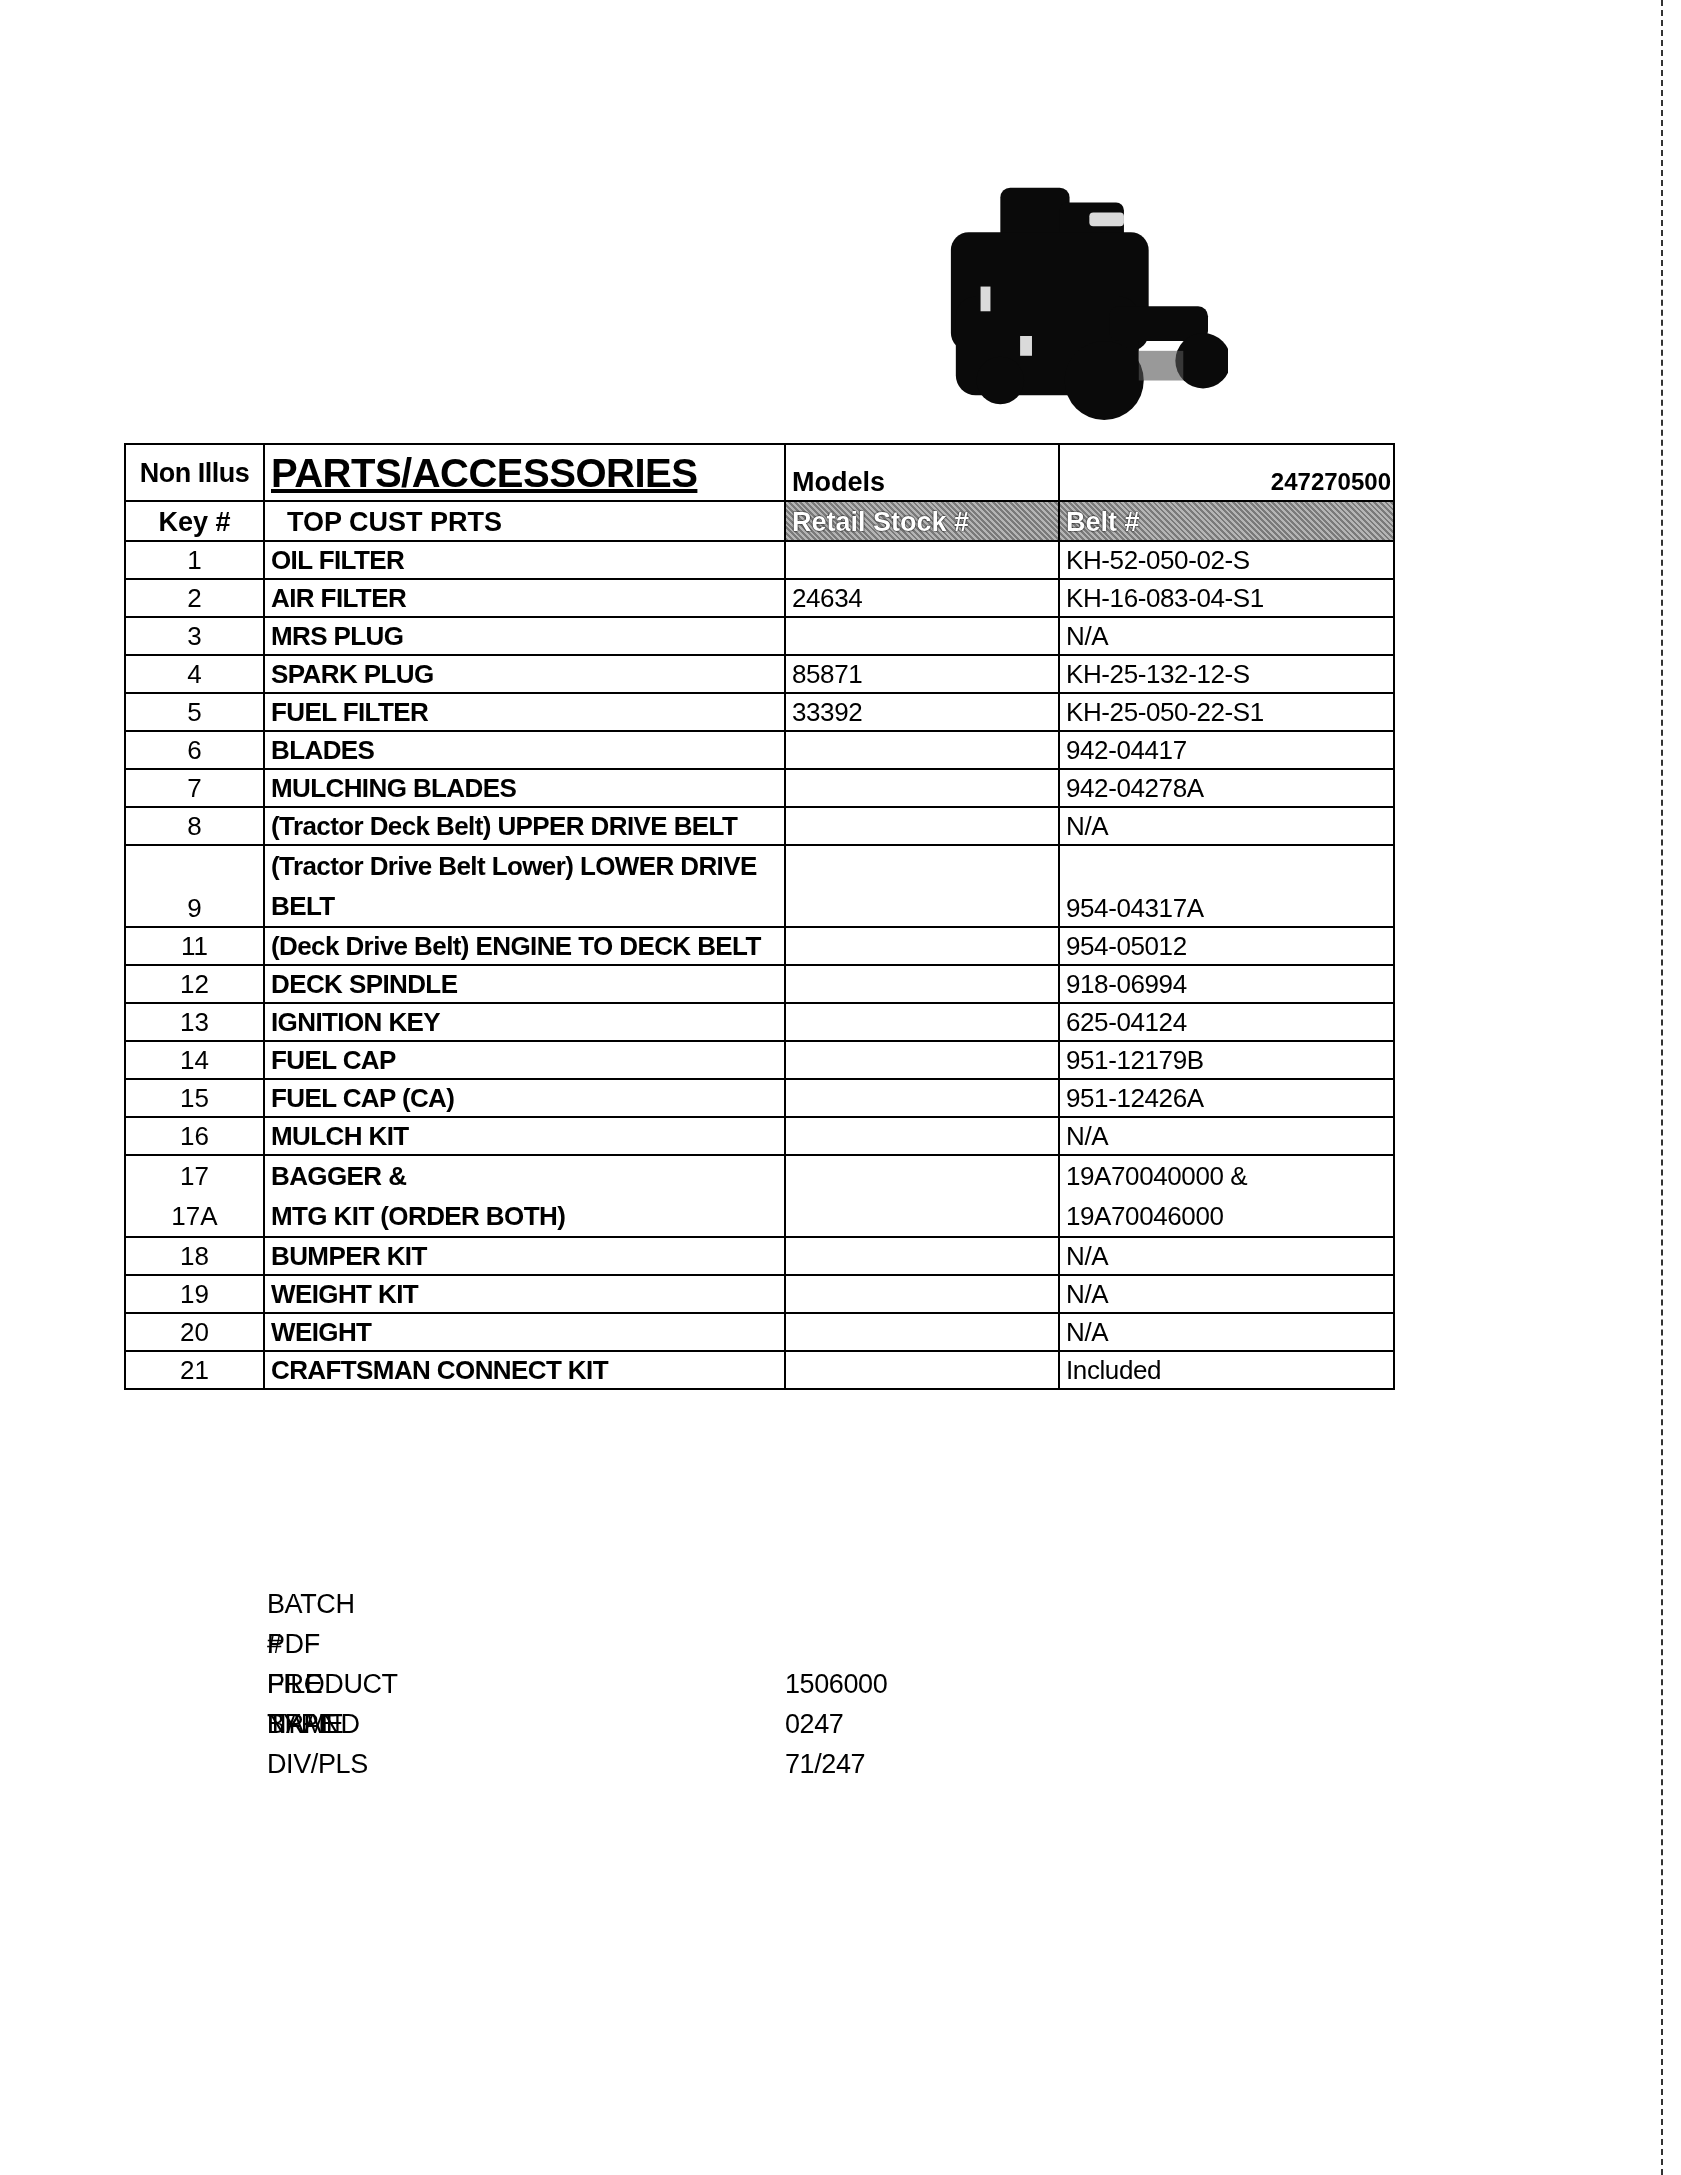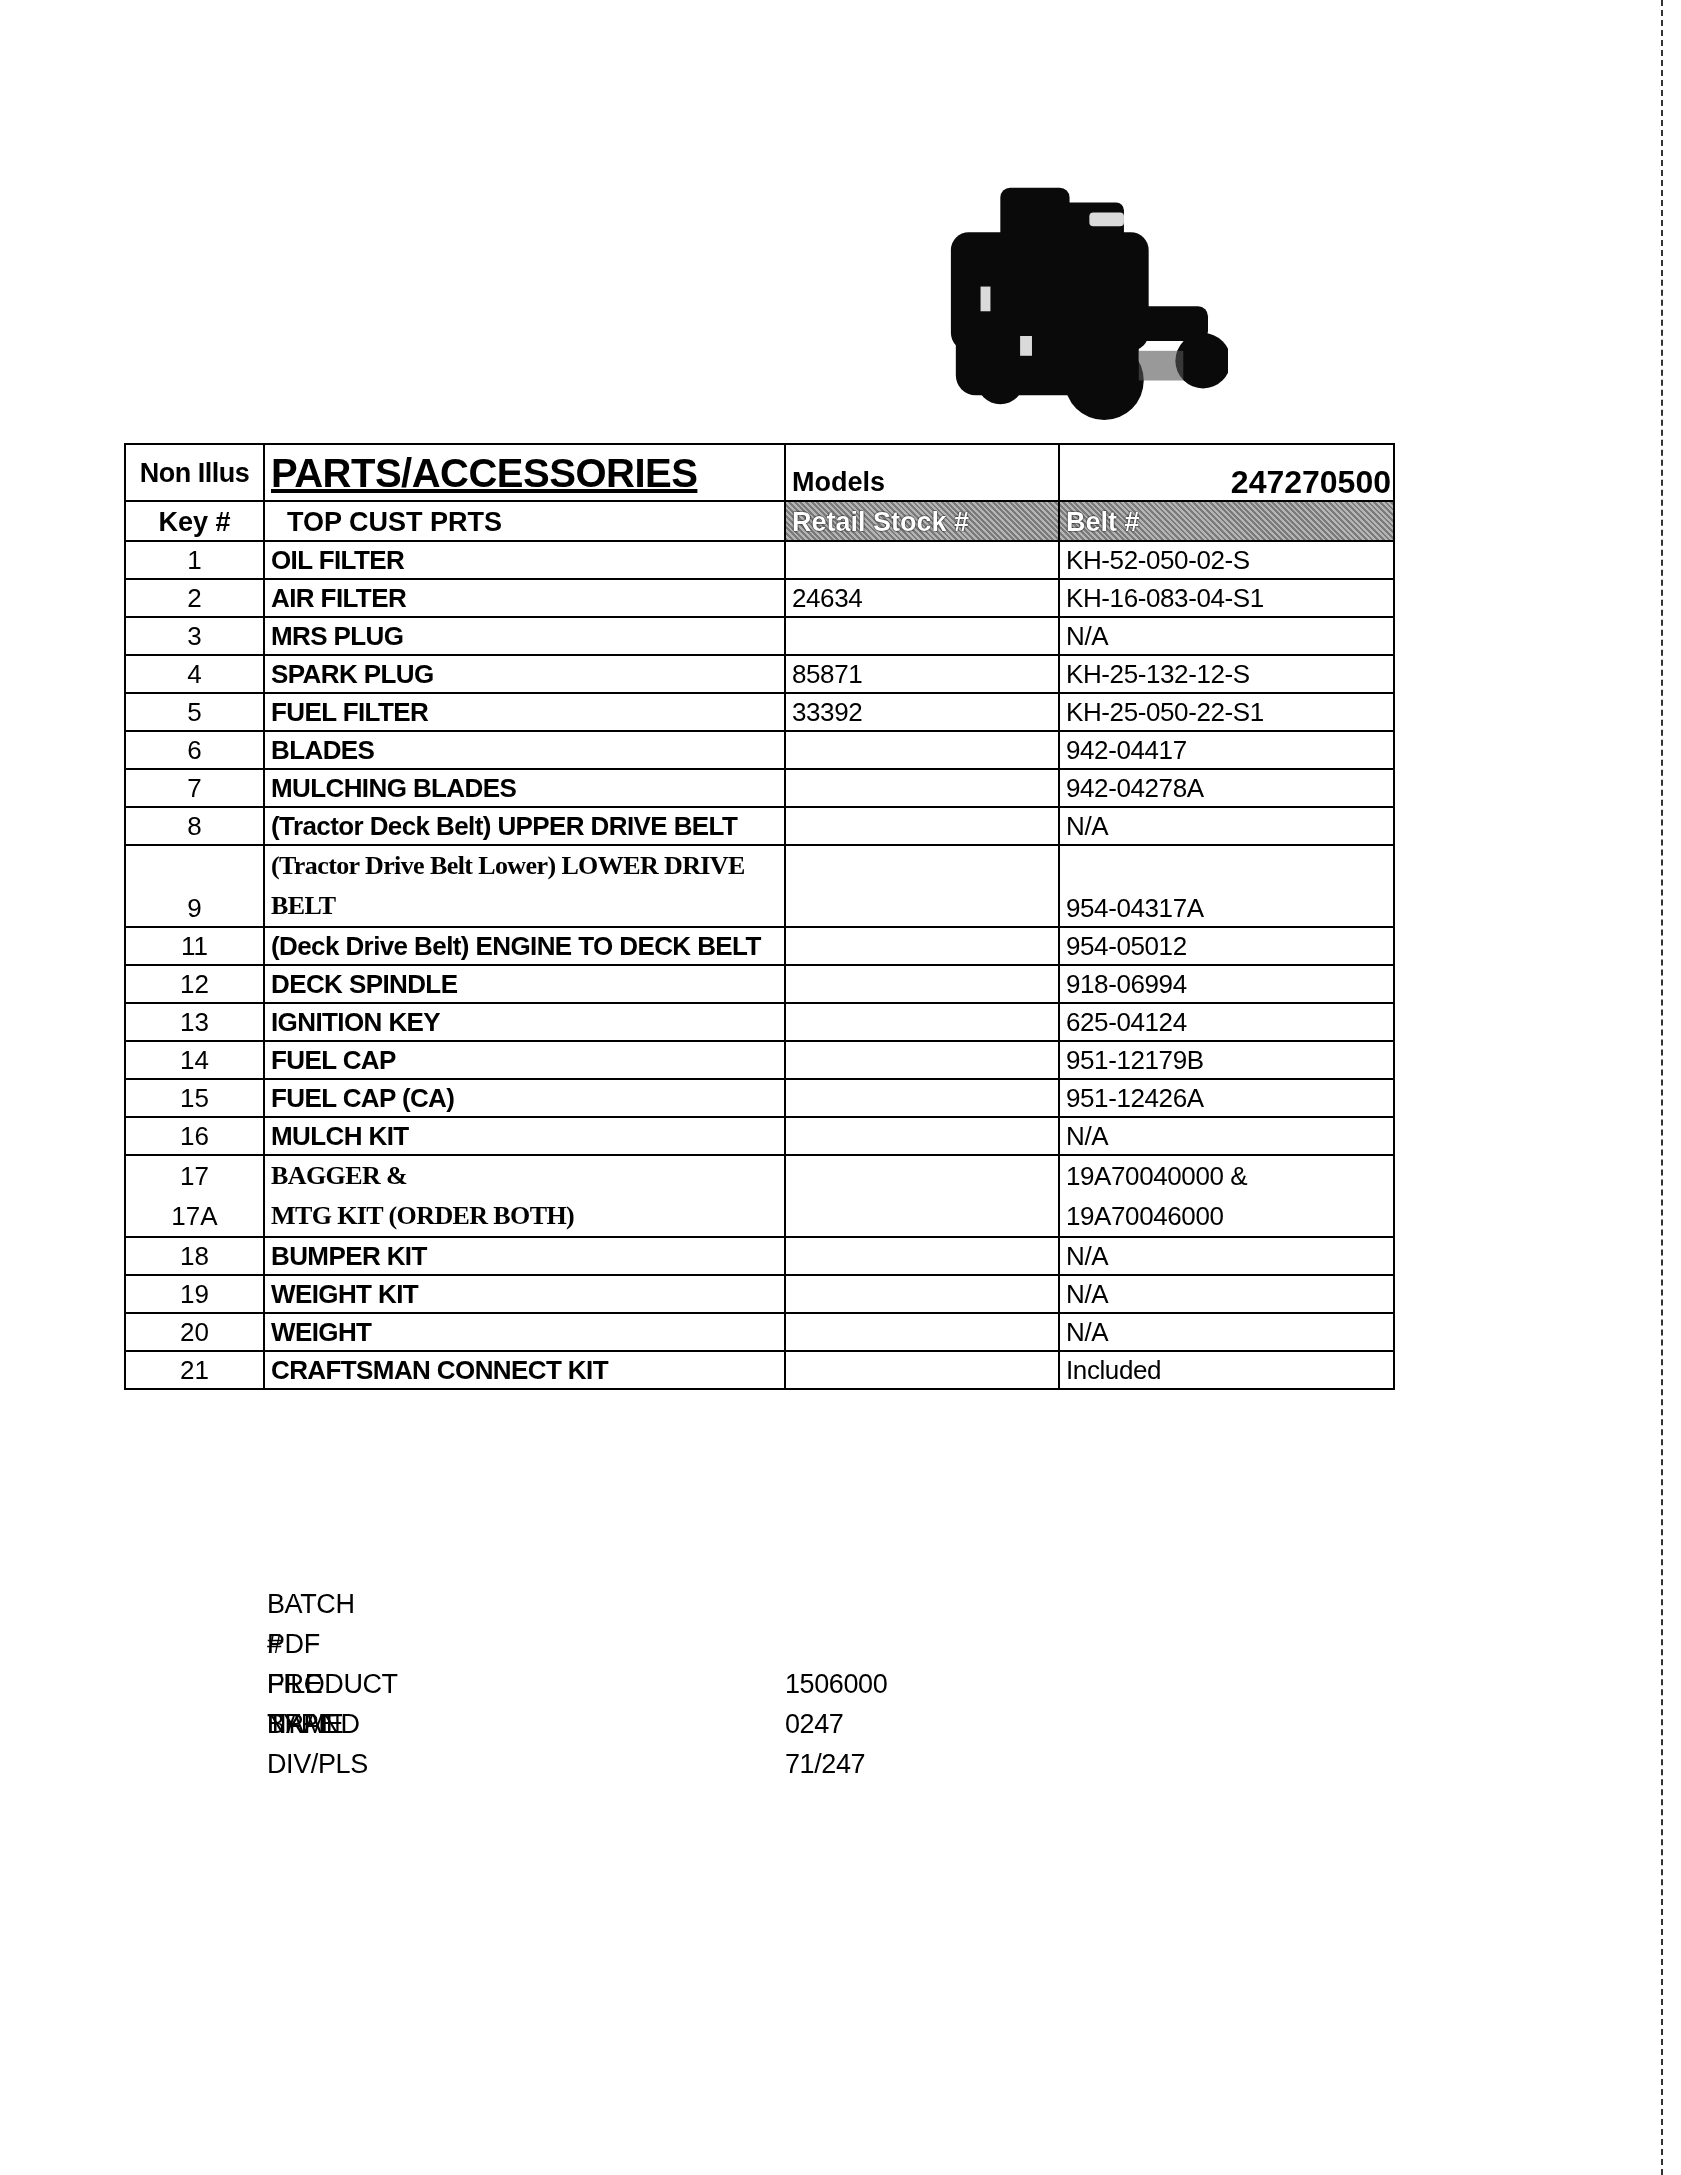--- a/index.html
+++ b/index.html
@@ -14,29 +14,29 @@
                    font-size:26px; line-height:36px; vertical-align:bottom;
                    white-space:nowrap; overflow:hidden; }
   col.c0 { width:139px; } col.c1 { width:521px; } col.c2 { width:274px; } col.c3 { width:335px; }
   td.key { text-align:center; font-weight:normal; }
   td.desc { font-weight:bold; letter-spacing:-0.6px; }
   td.stock, td.part { font-weight:normal; letter-spacing:-0.4px; }
   tr.hdr1 td { height:55px; vertical-align:middle; }
   tr.hdr1 .nonillus { font-weight:bold; text-align:center; font-size:27px; letter-spacing:-0.5px; }
   tr.hdr1 .title { font-weight:bold; font-size:40px; text-decoration:underline; letter-spacing:-0.5px; }
   tr.hdr1 .models { font-weight:bold; font-size:27px; vertical-align:bottom;border-radius:19px; }
-  tr.hdr1 .modelnum { font-weight:bold; text-align:right; font-size:32px; padding-right:2px; vertical-align:bottom; }
+  tr.hdr1 .modelnum { font-weight:bold; text-align:right; font-size:24px; padding-right:2px; vertical-align:bottom; }
   tr.hdr2 td { height:38px;margin-top:12px; }
   tr.hdr2 .keyh { font-weight:bold; text-align:center; font-size:27px; }
   tr.hdr2 .toph { font-weight:bold; font-size:27px; padding-left:22px; }
   tr.hdr2 .shaded { text-align:left; font-weight:bold; font-size:27px; color:#ffffff;
                     background:repeating-linear-gradient(45deg,#7a7a7a 0 2px,#b5b5b5 2px 4px);
                     text-shadow:0 0 2px #000, 0 0 1px #000; }
   tr.tall td { height:75px; white-space:normal; }
-  tr.tall td.desc { line-height:40px;font-family:Liberation Serif, serif; }
+  tr.tall td.desc { line-height:40px; }
   tr.dbl td.key, tr.dbl td.desc, tr.dbl td.part { white-space:normal; line-height:40px; }
   .meta { position:absolute; left:267px; top:1584px; font-size:27px; letter-spacing:-0.4px; }
   .meta .row { position:relative; height:40px; line-height:40px; }
   .meta .lbl { position:absolute; left:0; }
   .meta .val { position:absolute; left:518px; }
 </style>
 </head>
 <body>
 
 <div class="right-rule"></div>

